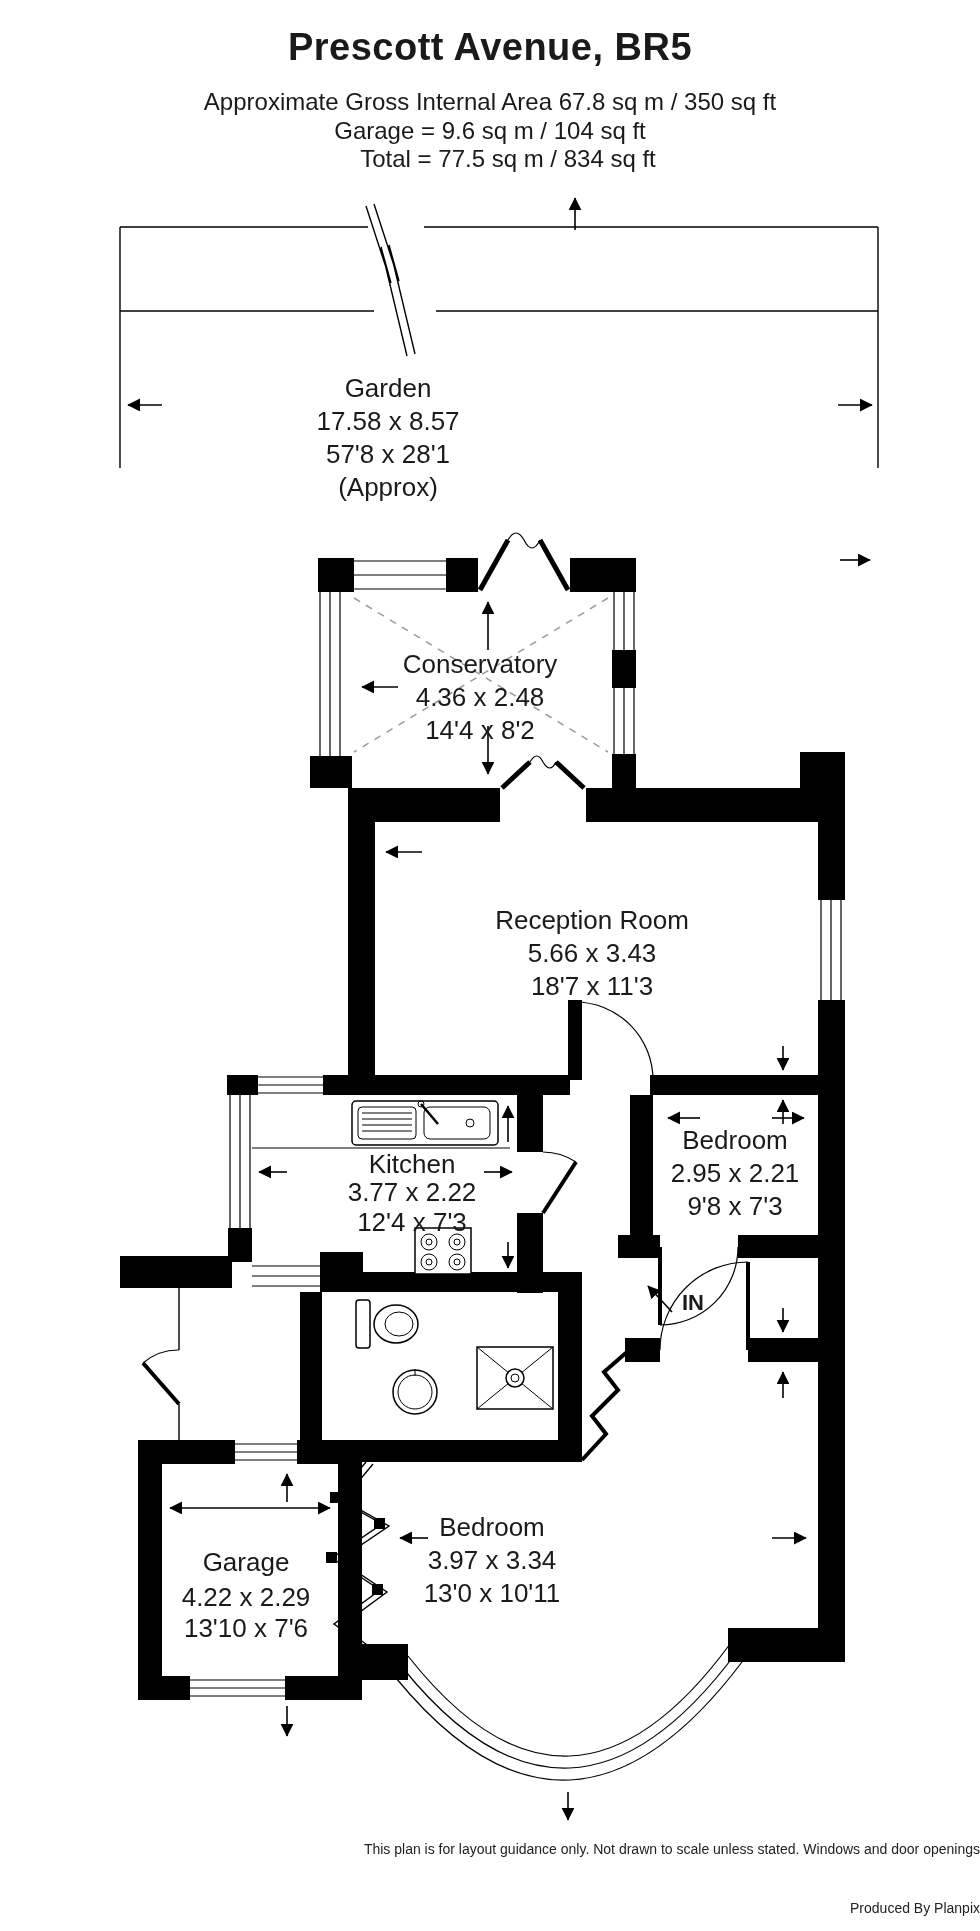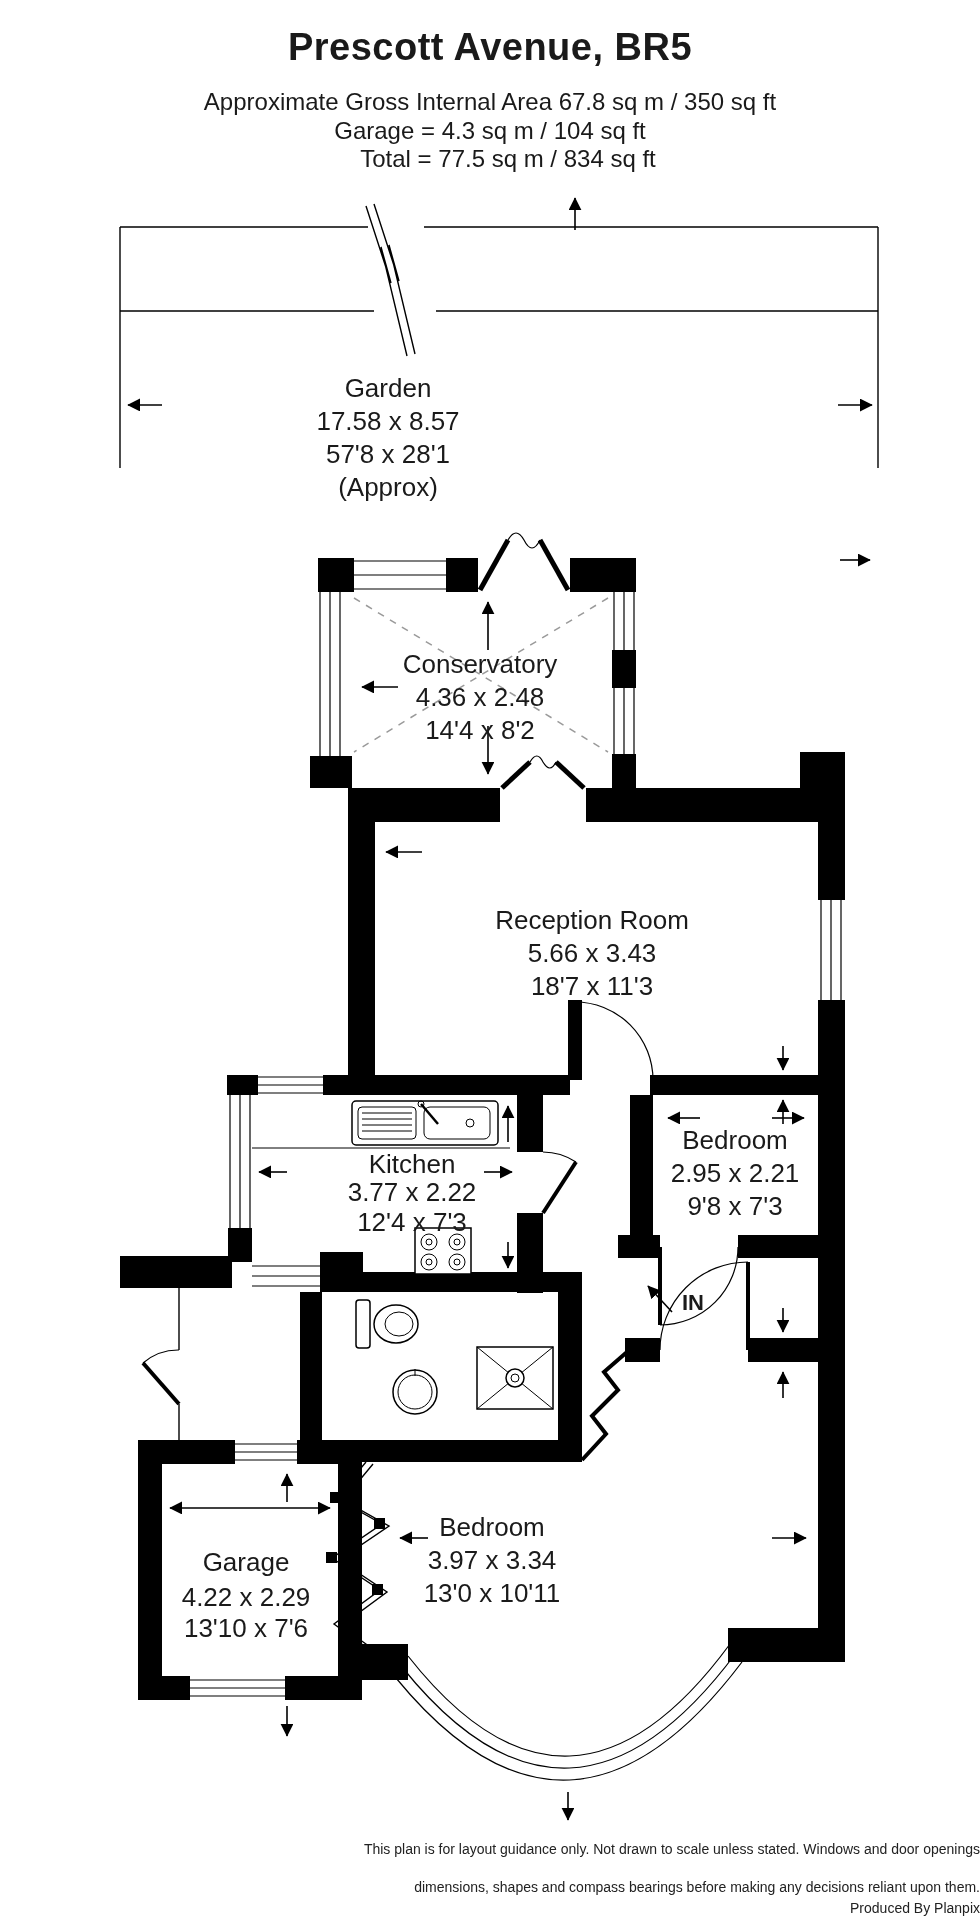--- a/index.html
+++ b/index.html
@@ -26,21 +26,21 @@
   .fix{stroke:#000;stroke-width:1.5;fill:#fff;}
   .fixthin{stroke:#000;stroke-width:1;fill:none;}
 </style>
 </head>
 <body>
 
 <div class="page">
 
   <div class="hdr title">Prescott Avenue, BR5</div>
   <div class="hdr sub1">Approximate Gross Internal Area 67.8 sq m / 350 sq ft</div>
-  <div class="hdr sub2">Garage = 4.3 sq m / 104 sq ft</div>
+  <div class="hdr sub2">Garage = 9.6 sq m / 104 sq ft</div>
   <div class="hdr sub3">Total = 77.5 sq m / 834 sq ft</div>
 
   <svg class="plan" width="980" height="1931" viewBox="0 0 980 1931">
     <defs>
       <marker id="ah" markerWidth="9" markerHeight="9" refX="7.5" refY="4" orient="auto-start-reverse">
         <path d="M0,0 L8,4 L0,8 Z" fill="#000"></path>
       </marker>
     </defs>
 
     <g>
@@ -313,15 +313,14 @@
       <line class="arr" x1="428" y1="1538" x2="400" y2="1538" marker-end="url(#ah)"></line>
       <line class="arr" x1="772" y1="1538" x2="806" y2="1538" marker-end="url(#ah)"></line>
       <line class="arr" x1="568" y1="1792" x2="568" y2="1820" marker-end="url(#ah)"></line>
       <text x="492" y="1536">Bedroom</text>
       <text x="492" y="1569">3.97 x 3.34</text>
       <text x="492" y="1602">13'0 x 10'11</text>
     </g>
   </svg>
 
   <div class="ftr f1">This plan is for layout guidance only. Not drawn to scale unless stated. Windows and door openings</div>
-  <div class="ftr f3">dimensions, shapes and compass bearings before making any decisions reliant upon them.</div>
   <div class="ftr f4">Produced By Planpix</div>
 </div>
 
 </body></html>

